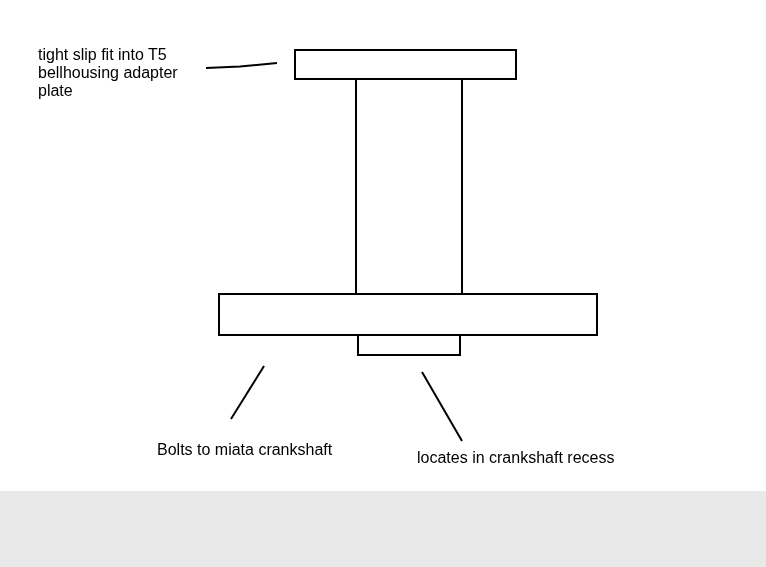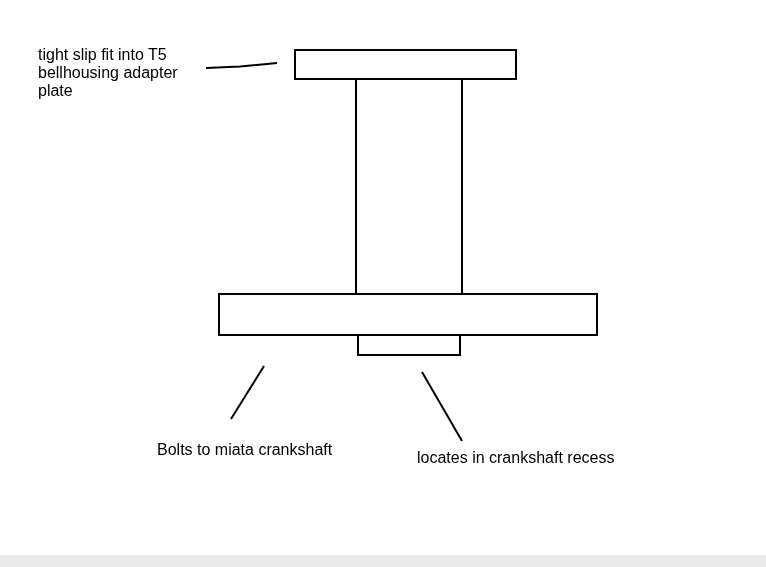--- a/index.html
+++ b/index.html
@@ -9,21 +9,21 @@
   }
   * { margin: 0; padding: 0; box-sizing: border-box; }
   html, body { background: #e9e9e9; }
   body {
     font-family: "Liberation Sans", sans-serif;
     color: var(--text-color);
   }
   .canvas {
     position: relative;
     width: 766px;
-    height: 555px;
+    height: 491px;
     background: var(--bg-color);
     overflow: hidden;
   }
   .label {
     position: absolute;
     font-size: 16px;
     line-height: 18px;
     color: var(--text-color);
     white-space: pre-line;
   }

